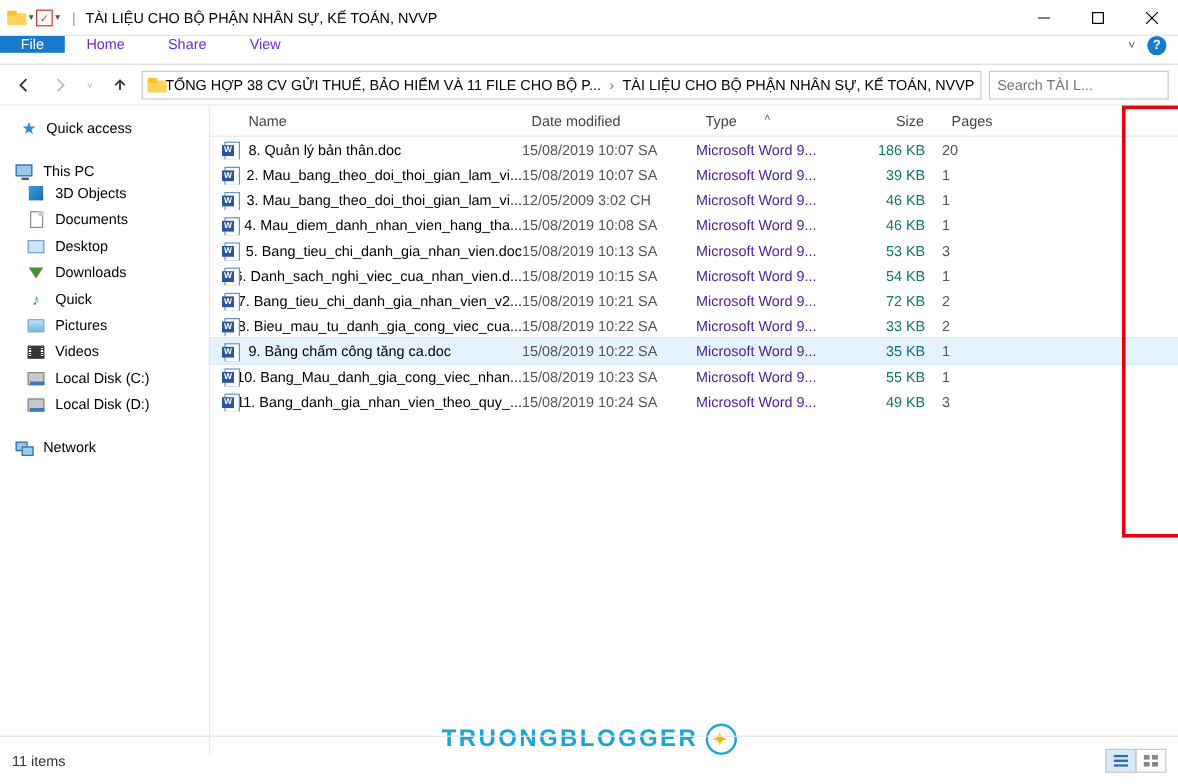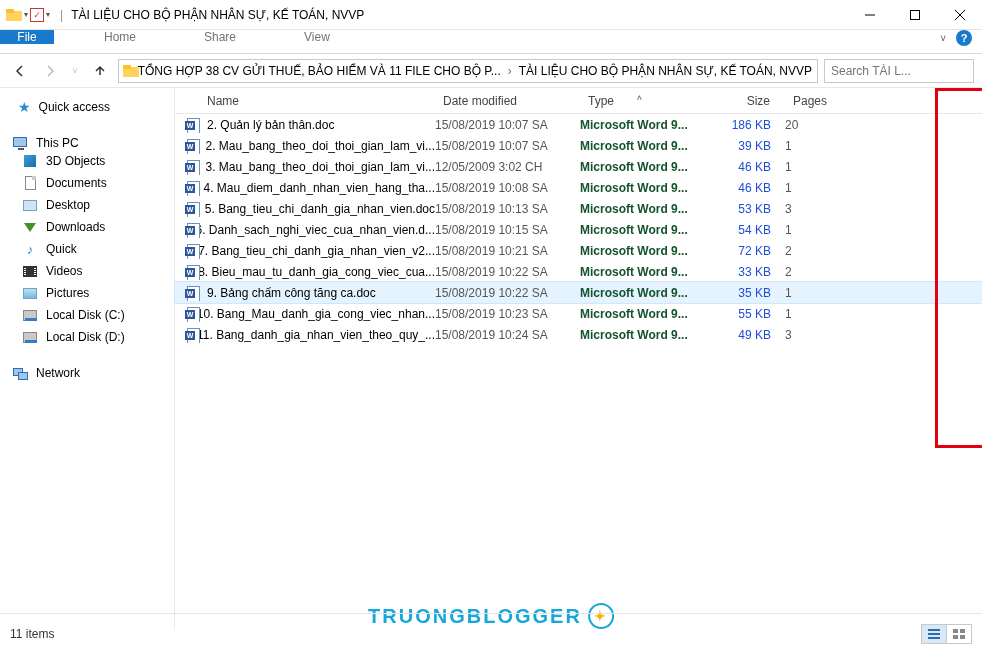--- a/index.html
+++ b/index.html
@@ -13,21 +13,21 @@
   .title-bar .tb-title { flex: 1; padding-left: 4px; color: #000; }
   .title-bar .win-controls { display: flex; }
   .title-bar .win-controls div { width: 45px; height: 30px; display: flex; align-items: center; justify-content: center; }
   .folder-glyph { width: 16px; height: 12px; position: relative; }
   .folder-glyph::before { content:""; position:absolute; left:0; top:2px; width:16px; height:10px; background:#ffd25c; border-radius:1px;}
   .folder-glyph::after { content:""; position:absolute; left:0; top:0; width:8px; height:4px; background:#ffbf2b; border-radius:1px 1px 0 0;}
 
   
   .ribbon { height: 24px; display: flex; align-items: flex-start; border-bottom: 1px solid #d9d9d9; background:#fff; }
   .file-tab { background: #1979ca; color: #fff; width: 54px; display:flex; align-items:center; justify-content:center; font-size:12px; }
-  .rib-tab { padding: 0 18px; display:flex; align-items:center; color:#737373;margin-left:32px; }
+  .rib-tab { padding: 0 18px; display:flex; align-items:center; color:#6d28d9; }
   .ribbon .spacer { flex:1; }
   .ribbon-right { display:flex; align-items:center; gap:10px; padding-right:10px; color:#555; }
   .help-circle { width:16px; height:16px; border-radius:50%; background:#1979ca; color:#fff; display:flex; align-items:center; justify-content:center; font-size:11px; font-weight:bold; }
 
   
   .nav-bar { height: 34px; display:flex; align-items:center; padding: 4px 8px; gap:6px; border-bottom:1px solid #e8e8e8; }
   .nav-btn { width:24px; height:24px; display:flex; align-items:center; justify-content:center; color:#555; }
   .nav-btn.disabled { color:#bbb; }
   .addr { flex:1; height:24px; border:1px solid #c8c8c8; display:flex; align-items:center; padding:0 4px; gap:4px; font-size:12px; overflow:hidden; white-space:nowrap; }
   .addr .crumb-sep { color:#777; padding:0 3px; }
@@ -70,22 +70,22 @@
   .c-date { width:145px; }
   .c-type { width:120px; position:relative; }
   .c-type .asc { position:absolute; left:50%; top:-1px; transform:translateX(-50%); font-size:9px; color:#555; }
   .c-size { width:85px; text-align:right; padding-right:14px; }
   .c-pages { width:74px; }
 
   .rows { }
   .row { display:flex; height:21px; align-items:center; font-size:12px; color:#000; }
   .row .r-name { width:260px; display:flex; align-items:center; gap:6px; padding-left:10px; white-space:nowrap; overflow:hidden; }
   .row .r-date { width:145px; color:#555; }
-  .row .r-type { width:120px; color:#14532d; white-space:nowrap; overflow:hidden;font-weight:bold; }
-  .row .r-size { width:85px; text-align:right; padding-right:14px; color:#1d4ed8; }
+  .row .r-type { width:120px; color:#4c1d95; white-space:nowrap; overflow:hidden; }
+  .row .r-size { width:85px; text-align:right; padding-right:14px; color:#0f766e; }
   .row .r-pages { width:74px; color:#555; }
   .row.selected { background:#e5f3ff; outline:1px solid #cce8ff; }
   .doc-ico { width:16px; height:16px; position:relative; }
   .doc-ico::before { content:""; position:absolute; left:2px; top:1px; width:11px; height:14px; background:#fff; border:1px solid #6a91c4; }
   .doc-ico::after { content:"W"; position:absolute; left:0; top:4px; width:10px; height:9px; background:#2b579a; color:#fff; font-size:7px; line-height:9px; text-align:center; font-weight:bold; }
 
   
   .red-box { position:absolute; border:3px solid #e3000f; pointer-events:none; }
   .red-box.main { left:760px; top:0px; width:100px; height:360px; }
 
@@ -223,29 +223,29 @@
           <span class="arrow-ico"></span>
         </span>
       <span>Downloads</span>
     </div>
     <div class="sb-item">
       <span class="sb-icon note-ico">♪</span>
       <span>Quick</span>
     </div>
     <div class="sb-item">
       <span class="sb-icon">
+          <span class="pic-ico"></span>
+        </span>
+      <span>Pictures</span>
+    </div>
+    <div class="sb-item">
+      <span class="sb-icon">
           <span class="film-ico"></span>
         </span>
       <span>Videos</span>
-    </div>
-    <div class="sb-item">
-      <span class="sb-icon">
-          <span class="pic-ico"></span>
-        </span>
-      <span>Pictures</span>
     </div>
     <div class="sb-item">
       <span class="sb-icon">
           <span class="disk-ico"></span>
         </span>
       <span>Local Disk (C:)</span>
     </div>
     <div class="sb-item">
       <span class="sb-icon">
           <span class="disk-ico"></span>
@@ -269,21 +269,21 @@
         <span class="asc">˄</span>
         <span>Type</span>
       </div>
       <div class="col c-size">Size</div>
       <div class="col c-pages">Pages</div>
     </div>
     <div class="rows" id="rows">
         <div class="row">
           <div class="r-name">
             <span class="doc-ico"></span>
-            <span>2. Quản lý bản thân.doc</span>
+            <span>8. Quản lý bản thân.doc</span>
           </div>
           <div class="r-date">15/08/2019 10:07 SA</div>
           <div class="r-type">Microsoft Word 9...</div>
           <div class="r-size">186 KB</div>
           <div class="r-pages">20</div>
         </div>
         <div class="row">
           <div class="r-name">
             <span class="doc-ico"></span>
             <span>2. Mau_bang_theo_doi_thoi_gian_lam_vi...</span>

